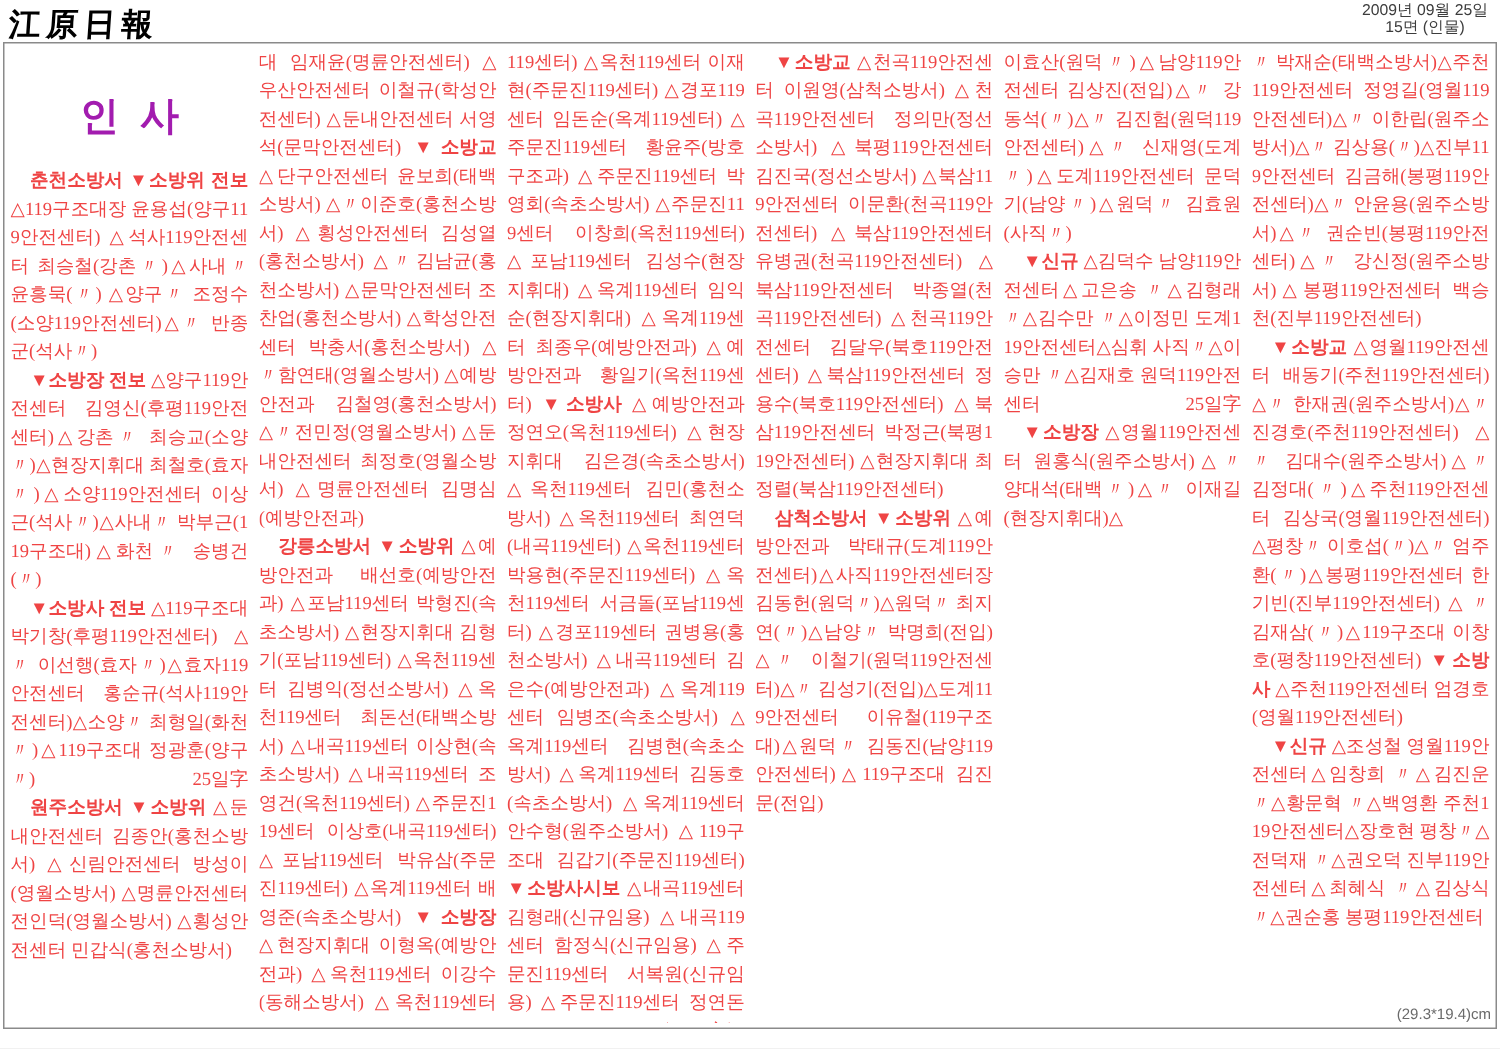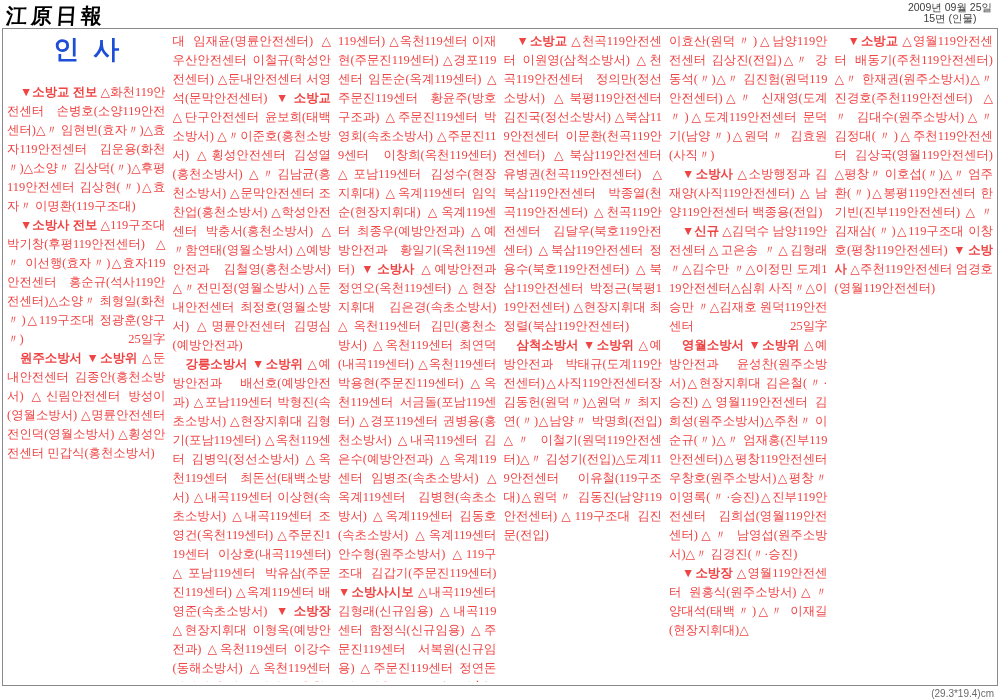--- a/index.html
+++ b/index.html
@@ -9,69 +9,70 @@
         padding:2px 8px 0 6px;height:26px;}
   .masthead{font-size:21px;font-weight:bold;letter-spacing:4px;color:#000;
         font-family:"Liberation Serif","DejaVu Serif",serif;transform:skewX(-4deg);}
   .dateline{text-align:center;font-size:10.5px;color:#3c3c3c;line-height:11px;
         font-family:"Liberation Sans","DejaVu Sans",sans-serif;}
   .article-box{position:absolute;top:28px;left:2px;right:2px;bottom:13px;
         border:1px solid #8a8a8a;padding:3px 4px;background:#fff;box-sizing:border-box;}
   .columns{display:flex;height:100%;gap:7px;}
   .col{flex:1 1 0;overflow:hidden;min-width:0;}
   .article-title{font-size:26px;font-weight:bold;text-align:center;
-        margin:0 0 16px;letter-spacing:14px;text-indent:14px;color:#1d4ed8;}
+        margin:28px 0 16px;letter-spacing:14px;text-indent:14px;color:#a21caf;}
   .para{margin:0;text-indent:13px;font-size:12.4px;line-height:19px;
         text-align:justify;word-break:break-all;color:#ef4444;}
   .noindent{text-indent:0;}
   .bold{font-weight:bold;}
   .flushright{float:right;}
-  .size-caption{position:absolute;right:6px;bottom:0;font-size:10px;color:#6a6a6a;
+  .size-caption{position:absolute;right:6px;bottom:17px;font-size:10px;color:#6a6a6a;
         font-family:"Liberation Sans","DejaVu Sans",sans-serif;}
 </style>
 </head>
 <body>
 
 <div class="page">
 
   <header class="masthead-row">
     <div class="masthead">江原日報</div>
     <div class="dateline">
       <div>2009년 09월 25일</div>
       <div>15면 (인물)</div>
     </div>
   </header>
 
   <div class="article-box">
     <div class="columns">
         <div class="col">
           <div class="article-title">인사</div>
-          <p class="para"><span class="bold">▼소방교 전보</span><span> △화천119안전센터 손병호(소양119안전센터)△〃 임현빈(효자〃)△효자119안전센터 김운용(화천〃)△소양〃 김상덕(〃)△후평119안전센터 김상현(〃)△효자〃 이명환(119구조대)</span></p>
+          <p class="para"><span class="bold">춘천소방서 </span><span class="bold">▼소방위 전보</span><span> △119구조대장 윤용섭(양구119안전센터) △석사119안전센터 최승철(강촌〃)△사내〃 윤흥묵(〃) △양구〃 조정수(소양119안전센터)△〃 반종군(석사〃)</span></p>
+          <p class="para"><span class="bold">▼소방장 전보</span><span> △양구119안전센터 김영신(후평119안전센터)△강촌〃 최승교(소양〃)△현장지휘대 최철호(효자〃)△소양119안전센터 이상근(석사〃)△사내〃 박부근(119구조대)△화천〃 송병건(〃)</span></p>
           <p class="para"><span class="bold">▼소방사 전보</span><span> △119구조대 박기창(후평119안전센터)△〃 이선행(효자〃)△효자119안전센터 홍순규(석사119안전센터)△소양〃 최형일(화천〃)△119구조대 정광훈(양구〃)</span><span class="flushright">25일字</span></p>
           <p class="para"><span class="bold">원주소방서 </span><span class="bold">▼소방위</span><span> △둔내안전센터 김종안(홍천소방서) △신림안전센터 방성이(영월소방서) △명륜안전센터 전인덕(영월소방서) △횡성안전센터 민갑식(홍천소방서) </span></p>
         </div>
         <div class="col">
           <p class="para noindent"><span>대 임재윤(명륜안전센터) △우산안전센터 이철규(학성안전센터) △둔내안전센터 서영석(문막안전센터) </span><span class="bold">▼소방교</span><span> △단구안전센터 윤보희(태백소방서) △〃이준호(홍천소방서) △횡성안전센터 김성열(홍천소방서) △〃김남균(홍천소방서) △문막안전센터 조찬업(홍천소방서) △학성안전센터 박충서(홍천소방서) △〃함연태(영월소방서) △예방안전과 김철영(홍천소방서) △〃전민정(영월소방서) △둔내안전센터 최정호(영월소방서) △명륜안전센터 김명심(예방안전과)</span></p>
           <p class="para"><span class="bold">강릉소방서 </span><span class="bold">▼소방위</span><span> △예방안전과 배선호(예방안전과) △포남119센터 박형진(속초소방서) △현장지휘대 김형기(포남119센터) △옥천119센터 김병익(정선소방서) △옥천119센터 최돈선(태백소방서) △내곡119센터 이상현(속초소방서) △내곡119센터 조영건(옥천119센터) △주문진119센터 이상호(내곡119센터) △포남119센터 박유삼(주문진119센터) △옥계119센터 배영준(속초소방서) </span><span class="bold">▼소방장</span><span> △현장지휘대 이형옥(예방안전과) △옥천119센터 이강수(동해소방서) △옥천119센터 이화현(옥계119센터) △옥천119센터 전문표(주문진119센터) △경포119센터 전형윤(주문진119센터) △경포119센터 김석주(옥천119센터) △내곡119센터 김은선(경포119센터) △주문진119센터 조주현(옥계119센터) △주문진119센터 김창래(옥천119센터) △포남119센터 김병령(속초소방서) △옥계119센터 박현대(동해소방서) △옥계119센터 장병기(동해소방서) △옥계119센터 김주범(영월소방서) </span></p>
         </div>
         <div class="col">
           <p class="para noindent"><span>119센터) △옥천119센터 이재현(주문진119센터) △경포119센터 임돈순(옥계119센터) △주문진119센터 황윤주(방호구조과) △주문진119센터 박영회(속초소방서) △주문진119센터 이창희(옥천119센터) △포남119센터 김성수(현장지휘대) △옥계119센터 임익순(현장지휘대) △옥계119센터 최종우(예방안전과) △예방안전과 황일기(옥천119센터) </span><span class="bold">▼소방사</span><span> △예방안전과 정연오(옥천119센터) △현장지휘대 김은경(속초소방서) △옥천119센터 김민(홍천소방서) △옥천119센터 최연덕(내곡119센터) △옥천119센터 박용현(주문진119센터) △옥천119센터 서금돌(포남119센터) △경포119센터 권병용(홍천소방서) △내곡119센터 김은수(예방안전과) △옥계119센터 임병조(속초소방서) △옥계119센터 김병현(속초소방서) △옥계119센터 김동호(속초소방서) △옥계119센터 안수형(원주소방서) △119구조대 김갑기(주문진119센터) </span><span class="bold">▼소방사시보</span><span> △내곡119센터 김형래(신규임용) △내곡119센터 함정식(신규임용) △주문진119센터 서복원(신규임용) △주문진119센터 정연돈(신규임용)</span><span class="flushright">〈25일字〉</span></p>
         </div>
         <div class="col">
           <p class="para"><span class="bold">▼소방교</span><span> △천곡119안전센터 이원영(삼척소방서) △천곡119안전센터 정의만(정선소방서) △북평119안전센터 김진국(정선소방서) △북삼119안전센터 이문환(천곡119안전센터) △북삼119안전센터 유병권(천곡119안전센터) △북삼119안전센터 박종열(천곡119안전센터) △천곡119안전센터 김달우(북호119안전센터) △북삼119안전센터 정용수(북호119안전센터) △북삼119안전센터 박정근(북평119안전센터) △현장지휘대 최정렬(북삼119안전센터)</span></p>
           <p class="para"><span class="bold">삼척소방서 </span><span class="bold">▼소방위</span><span> △예방안전과 박태규(도계119안전센터)△사직119안전센터장 김동헌(원덕〃)△원덕〃 최지연(〃)△남양〃 박명희(전입)△〃 이철기(원덕119안전센터)△〃 김성기(전입)△도계119안전센터 이유철(119구조대)△원덕〃 김동진(남양119안전센터)△119구조대 김진문(전입)</span></p>
         </div>
         <div class="col">
           <p class="para noindent"><span>이효산(원덕〃)△남양119안전센터 김상진(전입)△〃 강동석(〃)△〃 김진험(원덕119안전센터)△〃 신재영(도계〃)△도계119안전센터 문덕기(남양〃)△원덕〃 김효원(사직〃)</span></p>
-          <p class="para"><span class="bold">▼소방사</span><span> △소방행정과 김재양(사직119안전센터)△남양119안전센터 백종용(전입)</span></p>
           <p class="para"><span class="bold">▼신규</span><span> △김덕수 남양119안전센터△고은송 〃△김형래 〃△김수만 〃△이정민 도계119안전센터△심휘 사직〃△이승만 〃△김재호 원덕119안전센터</span><span class="flushright">25일字</span></p>
-          <p class="para"><span class="bold">영월소방서 </span><span class="bold">▼소방위</span><span> △예방안전과 윤성찬(원주소방서)△현장지휘대 김은철(〃·승진)△영월119안전센터 김희성(원주소방서)△주천〃 이순규(〃)△〃 엄재홍(진부119안전센터)△평창119안전센터 우창호(원주소방서)△평창〃 이영록(〃·승진)△진부119안전센터 김희섭(영월119안전센터)△〃 남영섭(원주소방서)△〃 김경진(〃·승진)</span></p>
           <p class="para"><span class="bold">▼소방장</span><span> △영월119안전센터 원홍식(원주소방서)△〃 양대석(태백〃)△〃 이재길(현장지휘대)△</span></p>
         </div>
         <div class="col">
+          <p class="para noindent"><span>〃 박재순(태백소방서)△주천119안전센터 정영길(영월119안전센터)△〃 이한립(원주소방서)△〃 김상용(〃)△진부119안전센터 김금해(봉평119안전센터)△〃 안윤용(원주소방서)△〃 권순빈(봉평119안전센터)△〃 강신정(원주소방서)△봉평119안전센터 백승천(진부119안전센터)</span></p>
           <p class="para"><span class="bold">▼소방교</span><span> △영월119안전센터 배동기(주천119안전센터)△〃 한재권(원주소방서)△〃 진경호(주천119안전센터)△〃 김대수(원주소방서)△〃 김정대(〃)△주천119안전센터 김상국(영월119안전센터)△평창〃 이호섭(〃)△〃 엄주환(〃)△봉평119안전센터 한기빈(진부119안전센터)△〃 김재삼(〃)△119구조대 이창호(평창119안전센터) </span><span class="bold">▼소방사</span><span> △주천119안전센터 엄경호(영월119안전센터)</span></p>
+          <p class="para"><span class="bold">▼신규</span><span> △조성철 영월119안전센터△임창희 〃△김진운 〃△황문혁 〃△백영환 주천119안전센터△장호현 평창〃△전덕재 〃△권오덕 진부119안전센터△최혜식 〃△김상식 〃△권순홍 봉평119안전센터</span></p>
         </div>
       </div>
   </div>
 
   <div class="size-caption">(29.3*19.4)cm</div>
 
 </div>
 
 </body></html>

